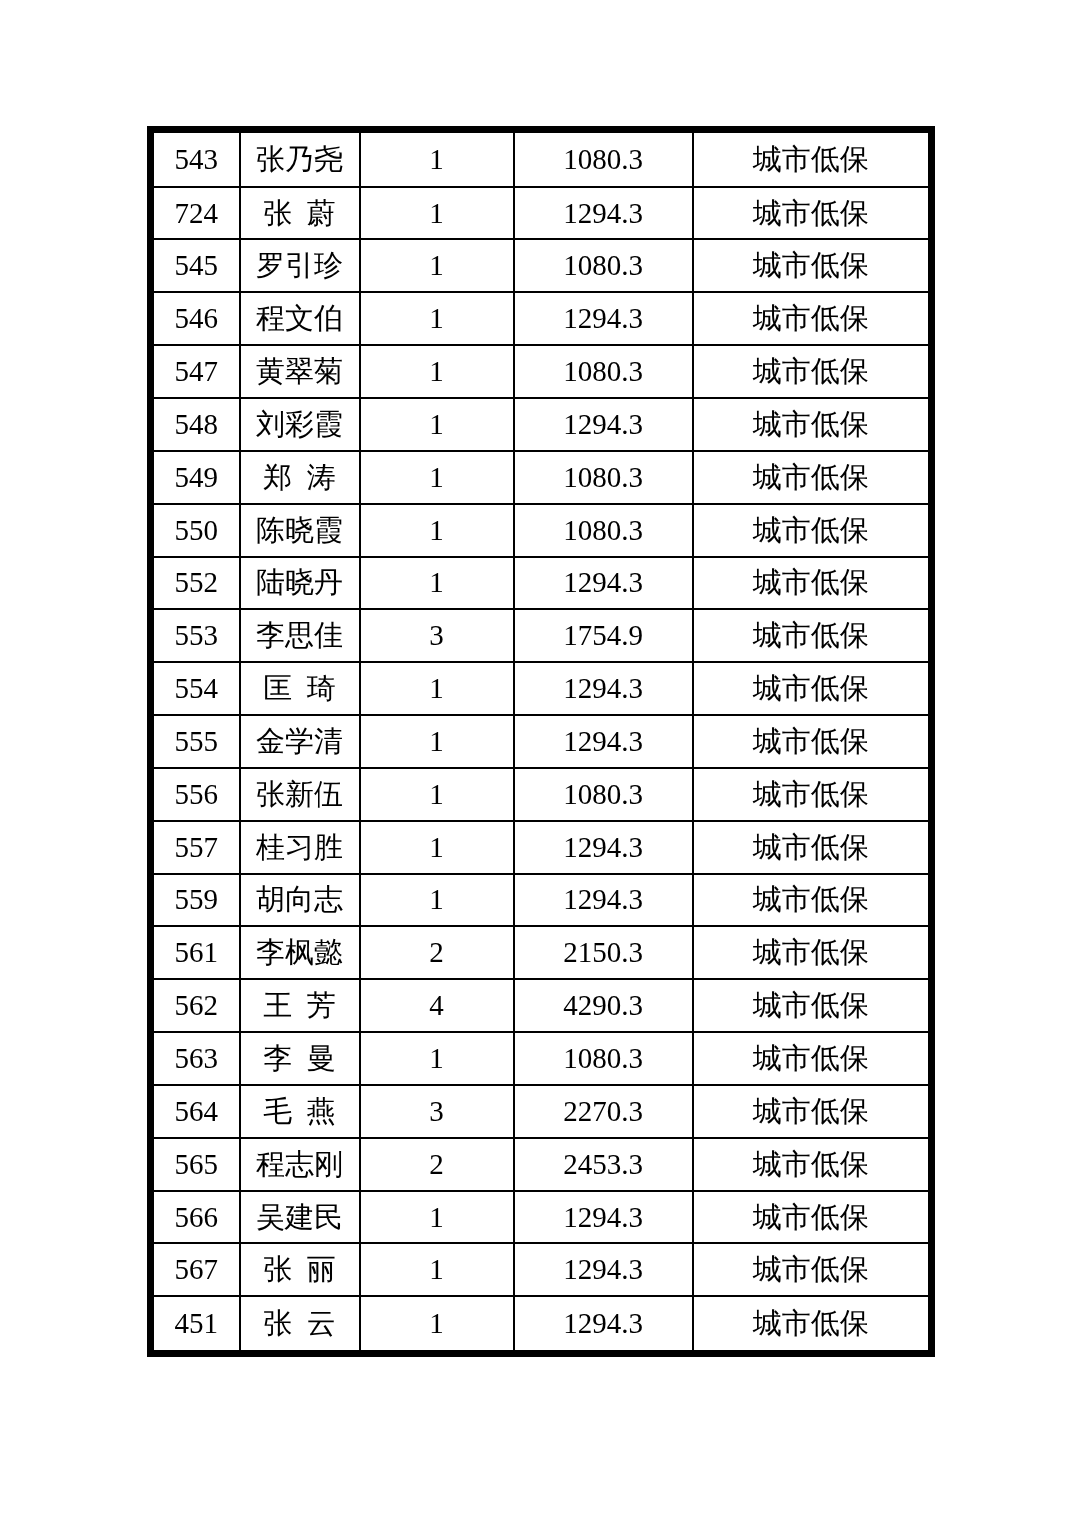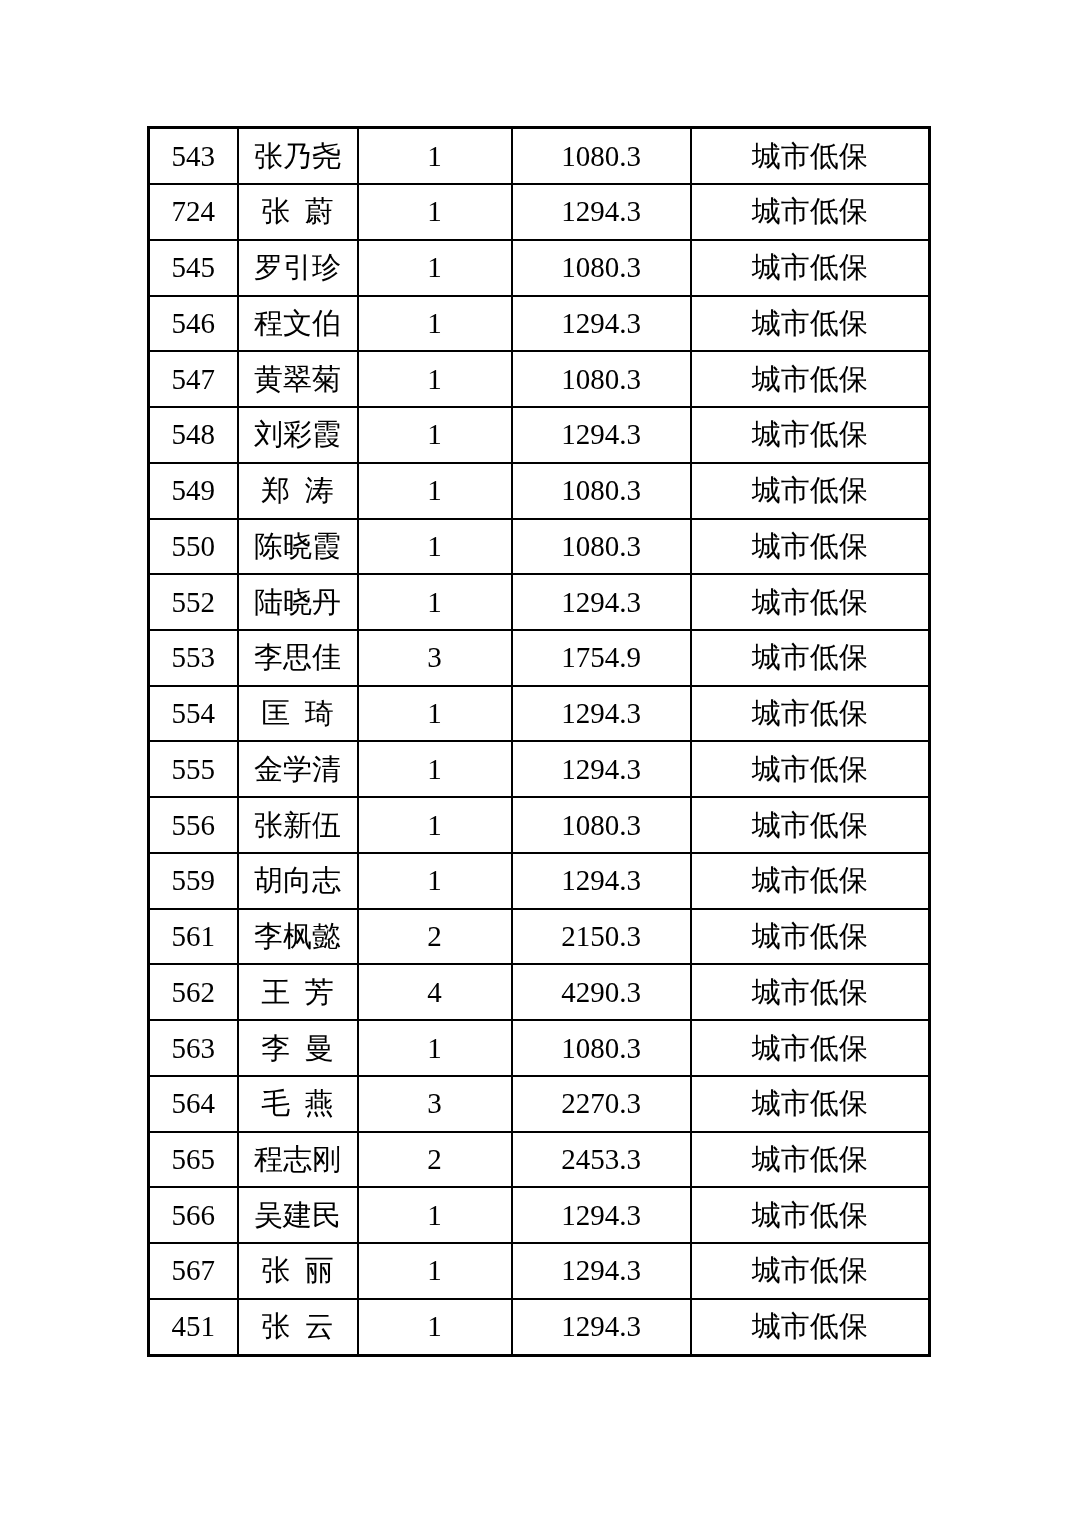--- a/index.html
+++ b/index.html
@@ -17,21 +17,21 @@
     overflow: hidden;
   }
   table.benefit-table {
     position: absolute;
     left: 147px;
     top: 126px;
     width: 781px;
     height: 1231px;
     border-collapse: collapse;
     table-layout: fixed;
-    border: 3px solid #000000;
+    border: 7px solid #000000;
   }
   table.benefit-table td {
     border: 2px solid #000000;
     text-align: center;
     vertical-align: middle;
     font-size: 29px;
     line-height: 1;
     padding: 0;
     white-space: nowrap;
     overflow: hidden;
@@ -140,20 +140,27 @@
     <td>城市低保</td>
   </tr>
         <tr>
     <td>556</td>
     <td>张新伍</td>
     <td>1</td>
     <td>1080.3</td>
     <td>城市低保</td>
   </tr>
         <tr>
+    <td>557</td>
+    <td>桂习胜</td>
+    <td>1</td>
+    <td>1294.3</td>
+    <td>城市低保</td>
+  </tr>
+        <tr>
     <td>559</td>
     <td>胡向志</td>
     <td>1</td>
     <td>1294.3</td>
     <td>城市低保</td>
   </tr>
         <tr>
     <td>561</td>
     <td>李枫懿</td>
     <td>2</td>

